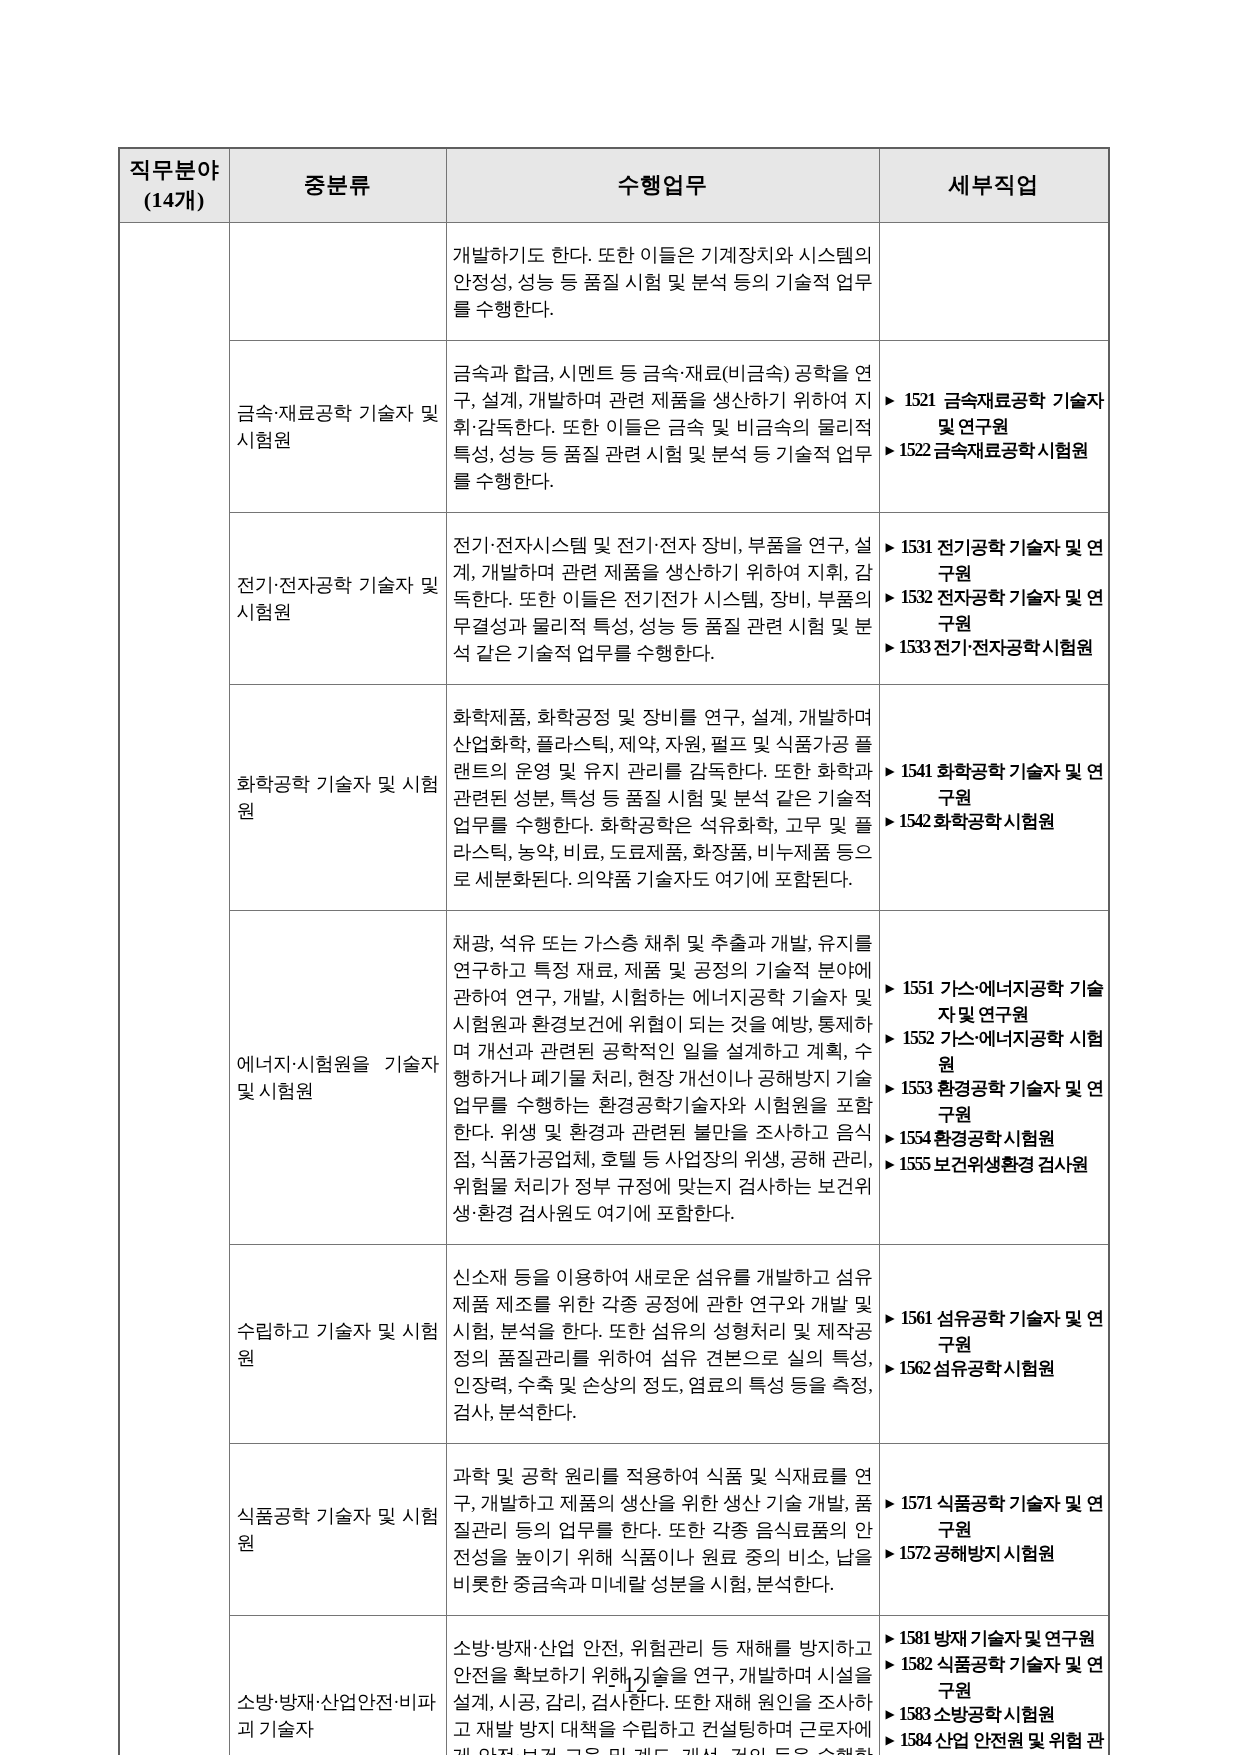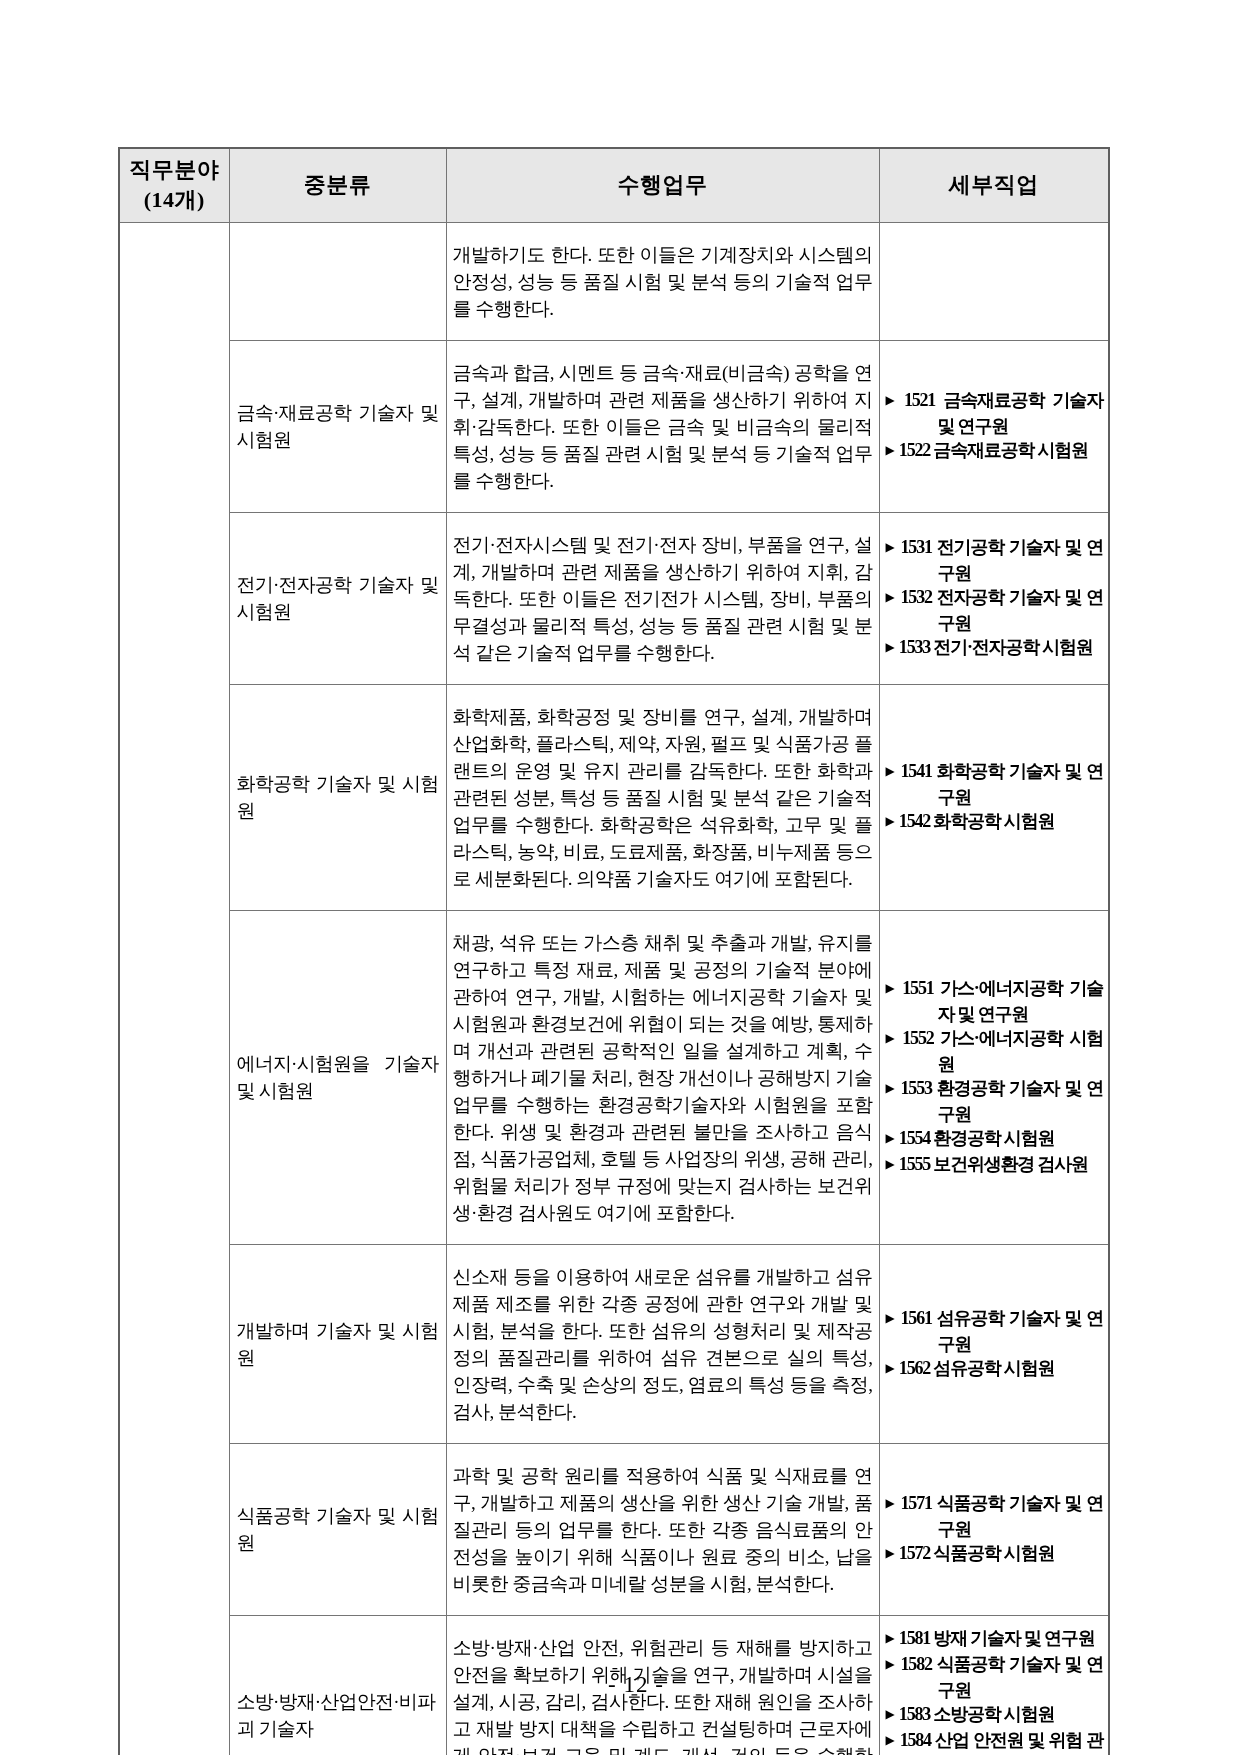--- a/index.html
+++ b/index.html
@@ -147,33 +147,33 @@
     <td class="tasks">채광, 석유 또는 가스층 채취 및 추출과 개발, 유지를 연구하고 특정 재료, 제품 및 공정의 기술적 분야에 관하여 연구, 개발, 시험하는 에너지공학 기술자 및 시험원과 환경보건에 위협이 되는 것을 예방, 통제하며 개선과 관련된 공학적인 일을 설계하고 계획, 수행하거나 폐기물 처리, 현장 개선이나 공해방지 기술 업무를 수행하는 환경공학기술자와 시험원을 포함한다. 위생 및 환경과 관련된 불만을 조사하고 음식점, 식품가공업체, 호텔 등 사업장의 위생, 공해 관리, 위험물 처리가 정부 규정에 맞는지 검사하는 보건위생·환경 검사원도 여기에 포함한다.</td>
     <td class="jobs">
             <div class="job-item"><span class="marker">▶</span> <span>1551</span> <span>가스·에너지공학 기술자 및 연구원</span></div>
             <div class="job-item"><span class="marker">▶</span> <span>1552</span> <span>가스·에너지공학 시험원</span></div>
             <div class="job-item"><span class="marker">▶</span> <span>1553</span> <span>환경공학 기술자 및 연구원</span></div>
             <div class="job-item"><span class="marker">▶</span> <span>1554</span> <span>환경공학 시험원</span></div>
             <div class="job-item"><span class="marker">▶</span> <span>1555</span> <span>보건위생환경 검사원</span></div>
           </td>
   </tr>
         <tr style="height: 167px;">
-    <td class="cat">개발하며 기술자 및 시험원</td>
+    <td class="cat">수립하고 기술자 및 시험원</td>
     <td class="tasks">신소재 등을 이용하여 새로운 섬유를 개발하고 섬유제품 제조를 위한 각종 공정에 관한 연구와 개발 및 시험, 분석을 한다. 또한 섬유의 성형처리 및 제작공정의 품질관리를 위하여 섬유 견본으로 실의 특성, 인장력, 수축 및 손상의 정도, 염료의 특성 등을 측정, 검사, 분석한다.</td>
     <td class="jobs">
             <div class="job-item"><span class="marker">▶</span> <span>1561</span> <span>섬유공학 기술자 및 연구원</span></div>
             <div class="job-item"><span class="marker">▶</span> <span>1562</span> <span>섬유공학 시험원</span></div>
           </td>
   </tr>
         <tr style="height: 145px;">
     <td class="cat">식품공학 기술자 및 시험원</td>
     <td class="tasks">과학 및 공학 원리를 적용하여 식품 및 식재료를 연구, 개발하고 제품의 생산을 위한 생산 기술 개발, 품질관리 등의 업무를 한다. 또한 각종 음식료품의 안전성을 높이기 위해 식품이나 원료 중의 비소, 납을 비롯한 중금속과 미네랄 성분을 시험, 분석한다.</td>
     <td class="jobs">
             <div class="job-item"><span class="marker">▶</span> <span>1571</span> <span>식품공학 기술자 및 연구원</span></div>
-            <div class="job-item"><span class="marker">▶</span> <span>1572</span> <span>식품공학 시험원</span></div>
+            <div class="job-item"><span class="marker">▶</span> <span>1572</span> <span>공해방지 시험원</span></div>
           </td>
   </tr>
         <tr style="height: 184px;">
     <td class="cat">소방·방재·산업안전·비파괴 기술자</td>
     <td class="tasks">소방·방재·산업 안전, 위험관리 등 재해를 방지하고 안전을 확보하기 위해 기술을 연구, 개발하며 시설을 설계, 시공, 감리, 검사한다. 또한 재해 원인을 조사하고 재발 방지 대책을 수립하고 컨설팅하며 근로자에게 안전·보건 교육 및 계도, 개선, 건의 등을 수행한다.</td>
     <td class="jobs">
             <div class="job-item"><span class="marker">▶</span> <span>1581</span> <span>방재 기술자 및 연구원</span></div>
             <div class="job-item"><span class="marker">▶</span> <span>1582</span> <span>식품공학 기술자 및 연구원</span></div>
             <div class="job-item"><span class="marker">▶</span> <span>1583</span> <span>소방공학 시험원</span></div>
             <div class="job-item"><span class="marker">▶</span> <span>1584</span> <span>산업 안전원 및 위험 관리원</span></div>

